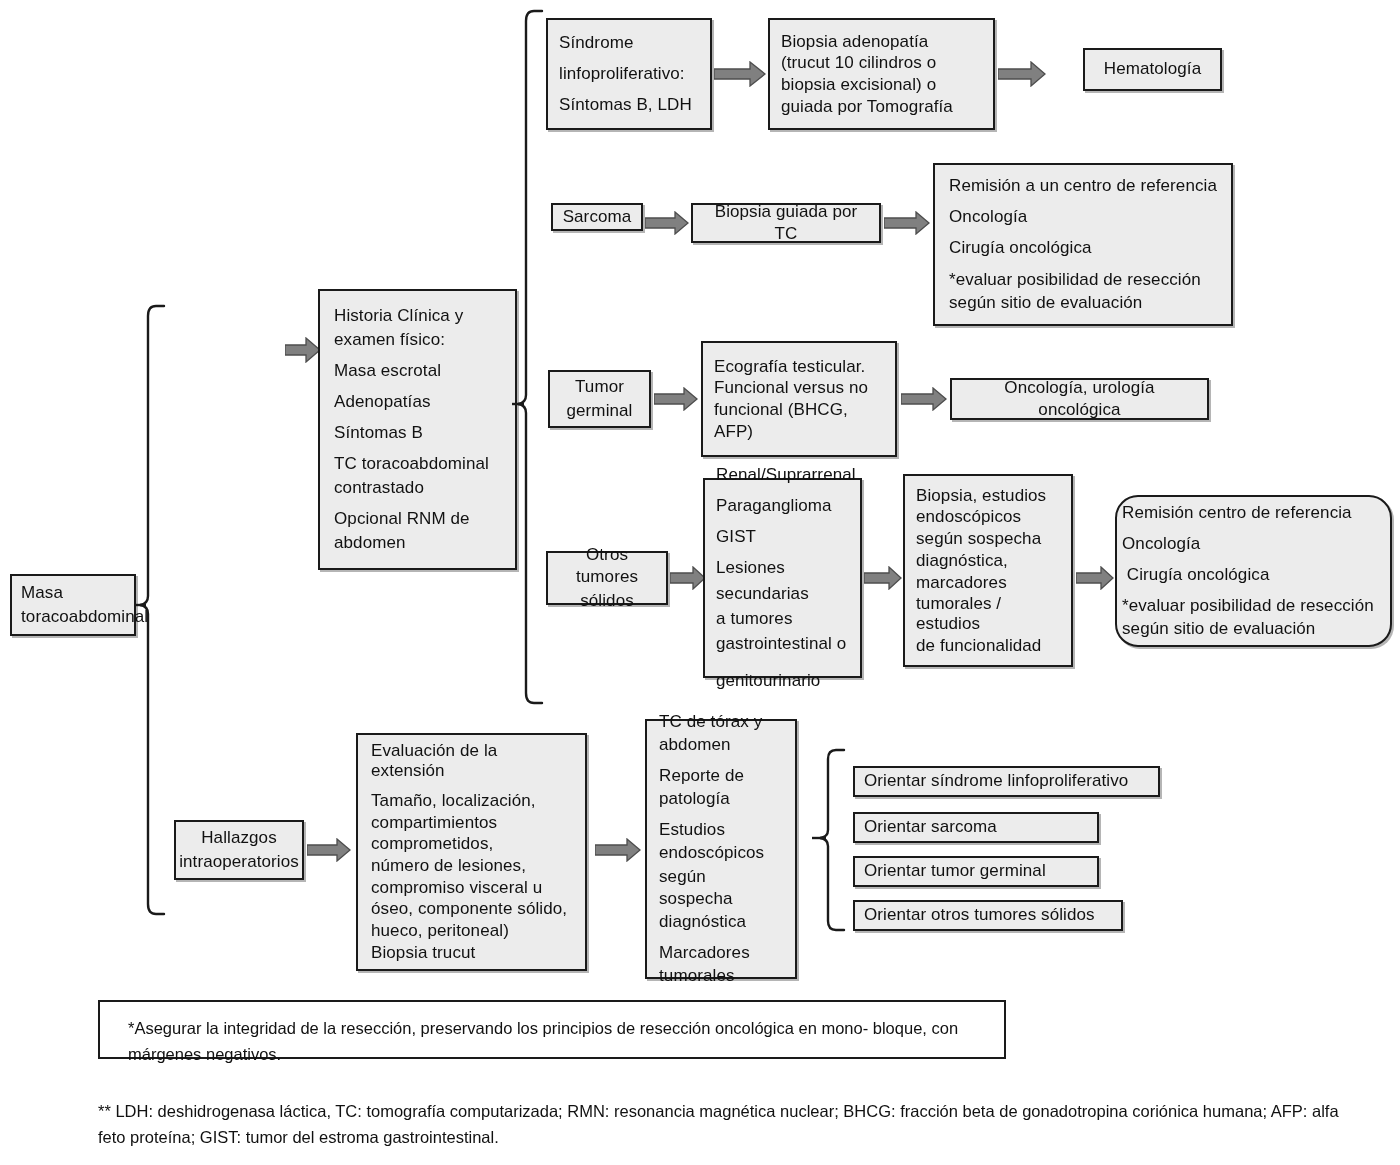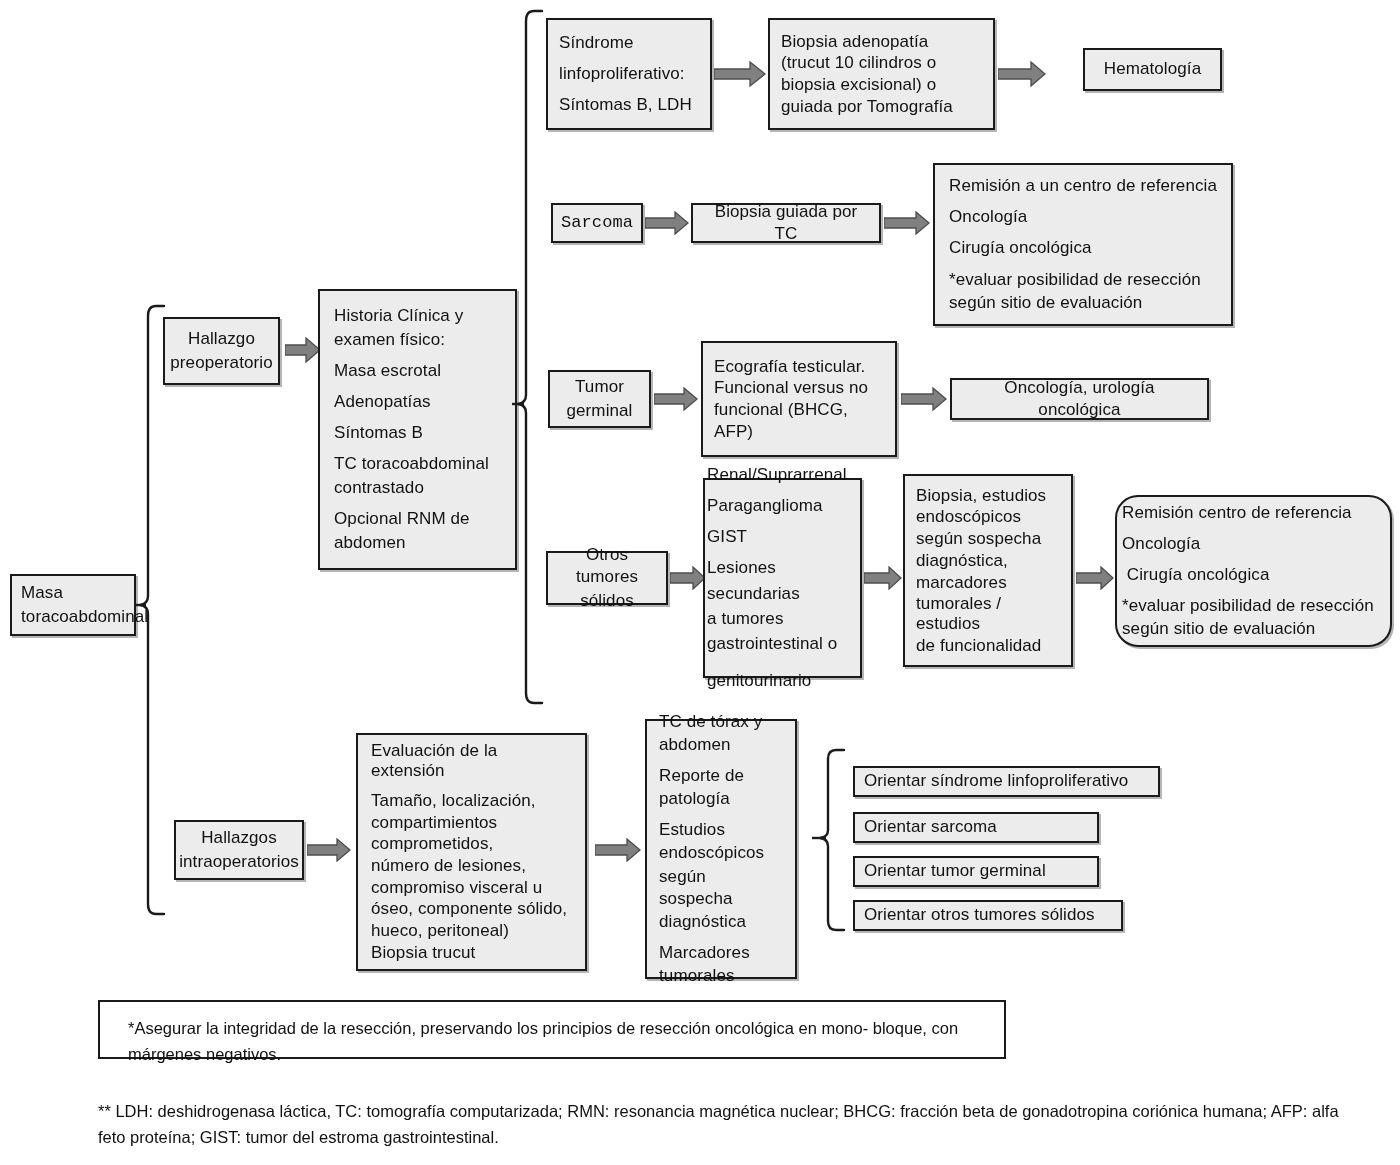--- a/index.html
+++ b/index.html
@@ -70,24 +70,20 @@
     <span class="ln">toracoabdominal</span>
   </div>
 
   <div class="bracket" style="left:136px;top:300px;width:30px;height:620px;">
     <svg width="30" height="620" viewBox="0 0 30 620">
       <path d="M28 6 L20 6 Q12 6 12 16 L12 296 Q12 304 4 305 Q12 306 12 314 L12 604 Q12 614 20 614 L28 614" fill="none" stroke="#1a1a1a" stroke-width="2.4" stroke-linecap="round"></path>
       <path d="M0 305 L10 305" fill="none" stroke="#1a1a1a" stroke-width="2.4"></path>
     </svg>
   </div>
 
-  <div class="box center" style="left:163px;top:317px;width:117px;height:68px;">
-    <span class="ln">Hallazgo</span>
-    <span class="ln">preoperatorio</span>
-  </div>
 
   <div class="arrow" style="left:285px;top:337px;width:36px;height:26px;">
     <svg width="36" height="26" viewBox="0 0 36 26">
       <path d="M0 8 L21 8 L21 1 L35 13 L21 25 L21 18 L0 18 Z" fill="#808080" stroke="#4d4d4d" stroke-width="1.3"></path>
     </svg>
   </div>
 
   <div class="box para" style="left:318px;top:289px;width:199px;height:281px;padding:13px 14px;">
     <span class="ln">Historia Clínica y</span>
     <span class="ln" style="margin-top:2px;">examen físico:</span>
@@ -129,21 +125,21 @@
   <div class="arrow" style="left:998px;top:61px;width:48px;height:26px;">
     <svg width="48" height="26" viewBox="0 0 48 26">
       <path d="M0 8 L33 8 L33 1 L47 13 L33 25 L33 18 L0 18 Z" fill="#808080" stroke="#4d4d4d" stroke-width="1.3"></path>
     </svg>
   </div>
 
   <div class="box center" style="left:1047px;top:48px;width:139px;height:43px;margin-left:36px;">
     <span class="ln">Hematología</span>
   </div>
 
-  <div class="box center" style="left:551px;top:203px;width:92px;height:40px;font-family:Liberation Mono, monospace;">
+  <div class="box center" style="left:551px;top:203px;width:92px;height:28px;">
     <span class="ln">Sarcoma</span>
   </div>
 
   <div class="arrow" style="left:645px;top:211px;width:44px;height:24px;">
     <svg width="44" height="24" viewBox="0 0 44 24">
       <path d="M0 7 L30 7 L30 1 L43 12 L30 23 L30 17 L0 17 Z" fill="#808080" stroke="#4d4d4d" stroke-width="1.3"></path>
     </svg>
   </div>
 
   <div class="box center" style="left:691px;top:203px;width:190px;height:40px;">
@@ -196,21 +192,21 @@
     <span class="ln">Otros tumores</span>
     <span class="ln">sólidos</span>
   </div>
 
   <div class="arrow" style="left:670px;top:566px;width:36px;height:24px;">
     <svg width="36" height="24" viewBox="0 0 36 24">
       <path d="M0 7 L23 7 L23 1 L35 12 L23 23 L23 17 L0 17 Z" fill="#808080" stroke="#4d4d4d" stroke-width="1.3"></path>
     </svg>
   </div>
 
-  <div class="box para" style="left:703px;top:478px;width:159px;height:200px;padding:9px 2px;">
+  <div class="box para" style="left:703px;top:478px;width:159px;height:200px;padding:9px 11px;">
     <span class="ln">Renal/Suprarrenal</span>
     <span class="ln">Paraganglioma</span>
     <span class="ln">GIST</span>
     <span class="ln">Lesiones</span>
     <span class="ln" style="margin-top:3px;">secundarias</span>
     <span class="ln" style="margin-top:3px;">a tumores</span>
     <span class="ln" style="margin-top:3px;">gastrointestinal o</span>
     <span class="ln" style="margin-top:15px;">genitourinario</span>
   </div>
 

